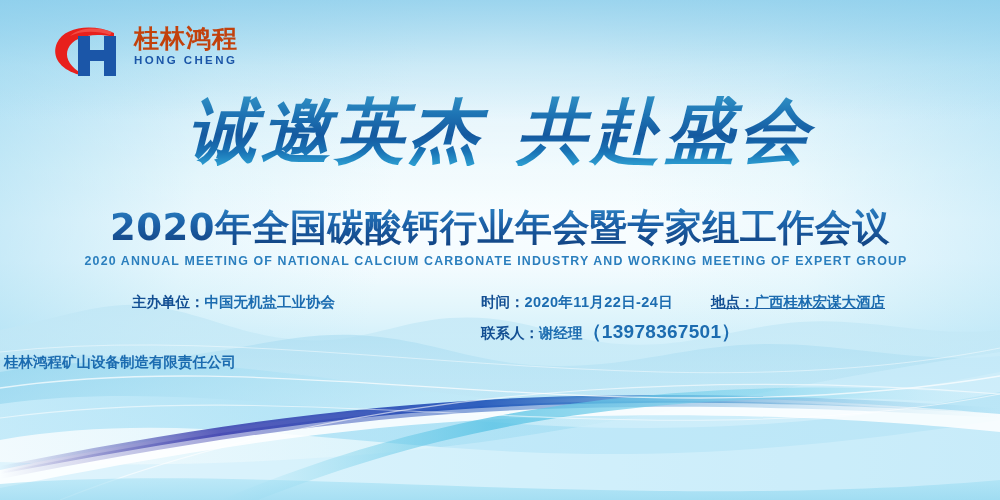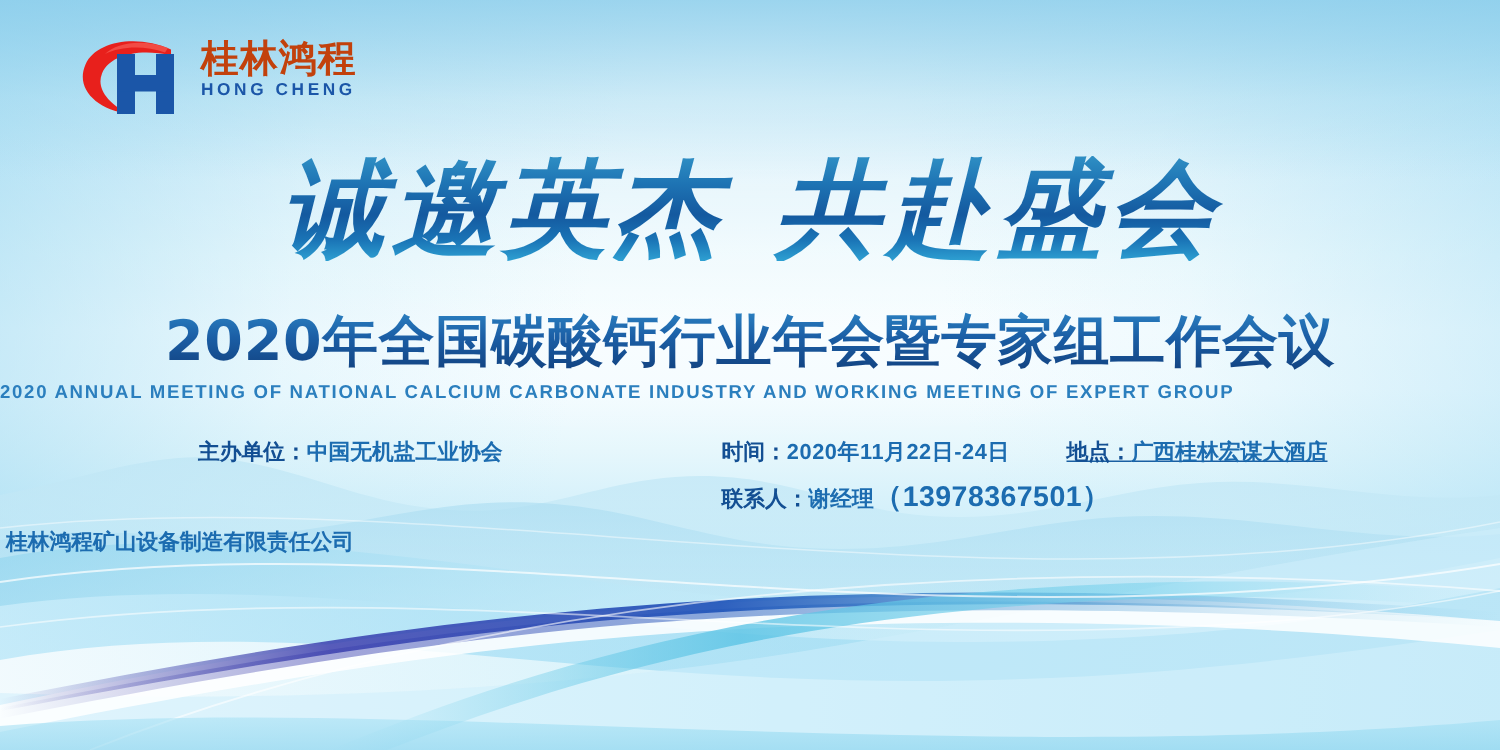--- a/index.html
+++ b/index.html
@@ -98,21 +98,21 @@
     font-weight: 700;
     color: #1b56a8;
     letter-spacing: 2.4px;
     white-space: nowrap;
   }
 
   
   .main-title {
     position: absolute;
     left: 0;
-    top: 104px;
+    top: 96px;
     width: 1000px;
     text-align: center;
     font-family: "DejaVu Serif", "Liberation Serif", serif;
     font-size: 70px;
     font-weight: 700;
     font-style: italic;
     letter-spacing: 4px;
     line-height: 1;
     background: linear-gradient(180deg, #2f8fc4 0%, #1e74b4 26%, #14599f 56%, #1a74b6 80%, #2ea0d2 100%);
     -webkit-background-clip: text;
@@ -141,20 +141,21 @@
     background-clip: text;
     color: transparent;
     -webkit-text-fill-color: transparent;
     white-space: nowrap;
   }
   .sub-en {
     position: absolute;
     left: 0;
     top: 254px;
     width: 992px;
+    text-align: center;
     font-family: "Liberation Sans", sans-serif;
     font-size: 12.4px;
     font-weight: 700;
     letter-spacing: 1.15px;
     color: #2b7fbe;
     white-space: nowrap;
   }
 
   
   .info {

